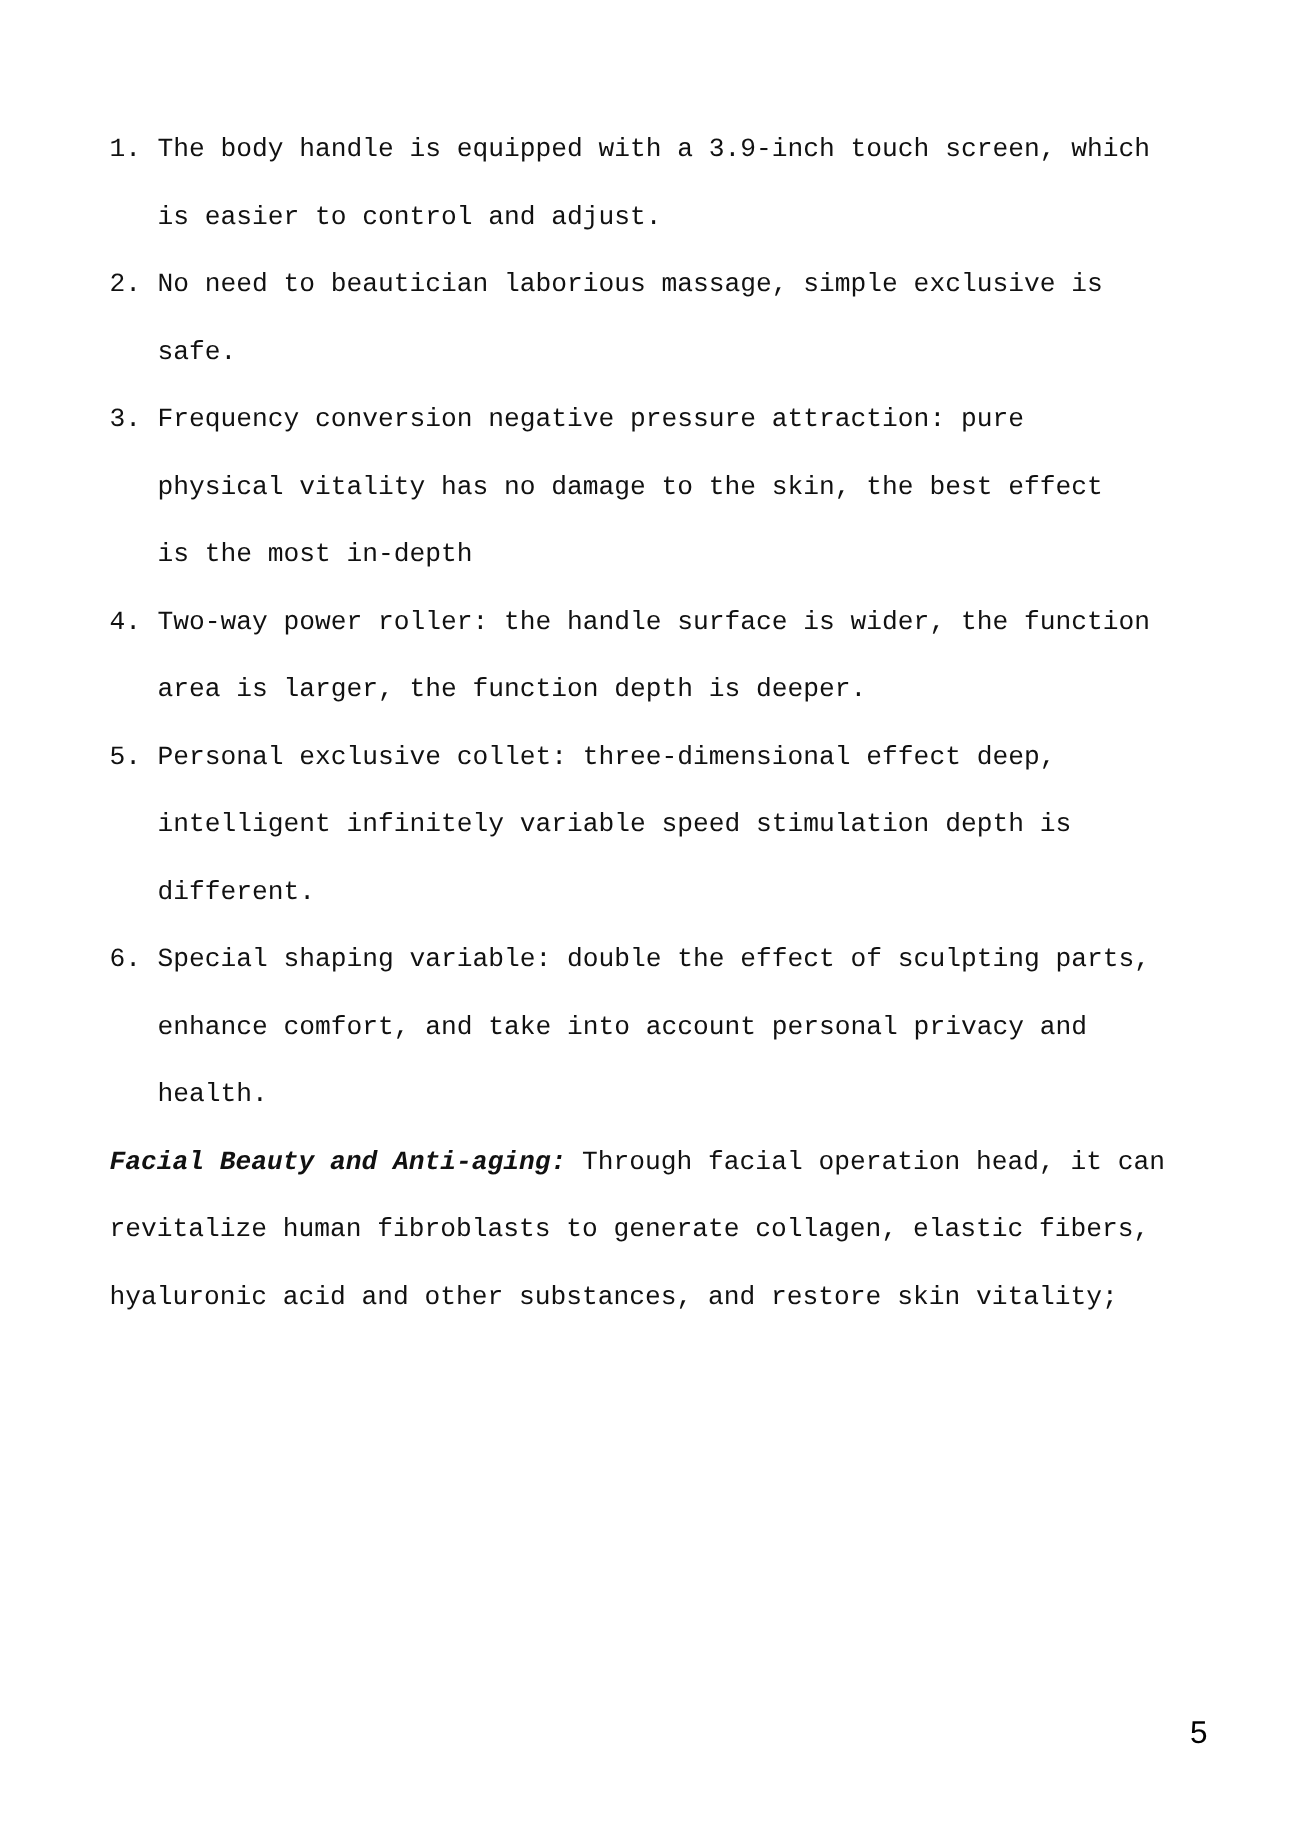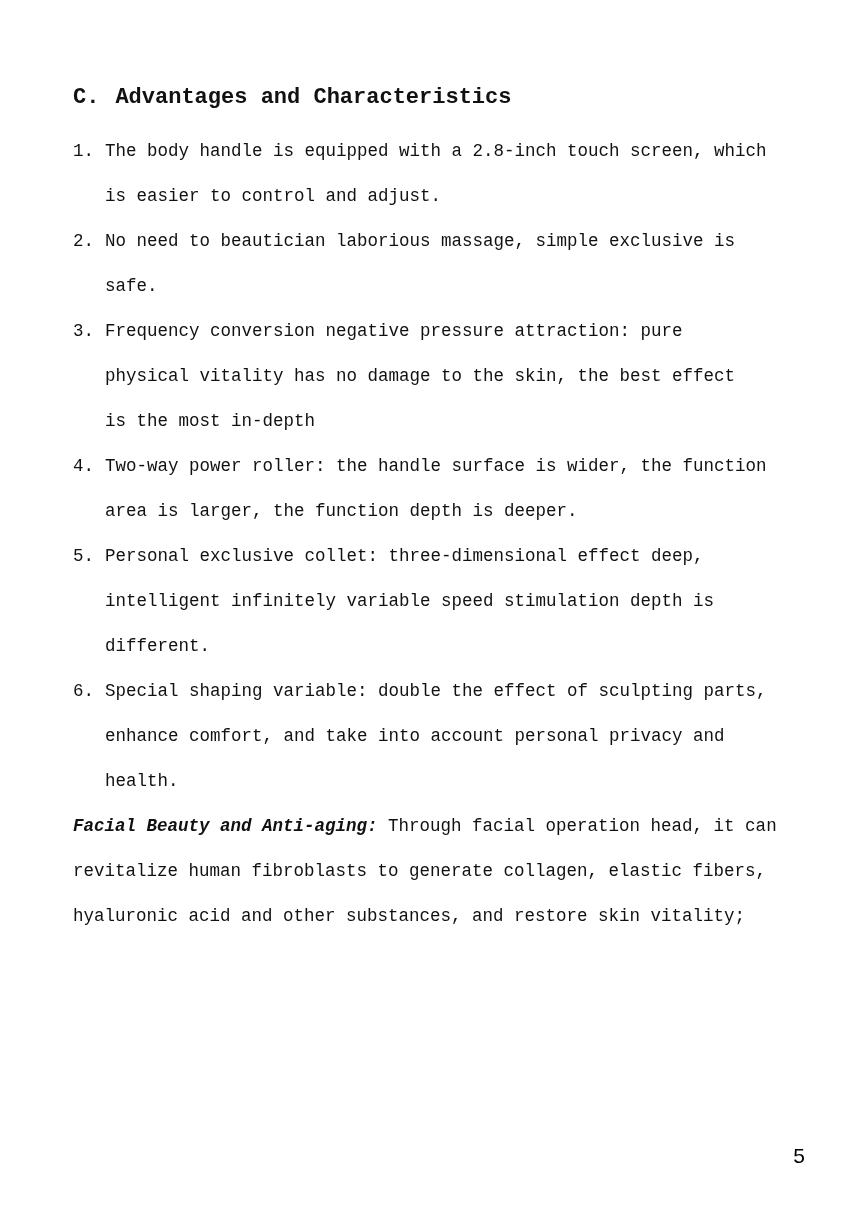--- a/index.html
+++ b/index.html
@@ -70,26 +70,25 @@
     line-height: 26px;
     color: #000000;
   }
 </style>
 </head>
 <body>
 
 <div class="page">
 
   <section>
-    <h2 class="heading"><span class="h-label">C.</span><span>Advantages and Characteristics</span></h2>
 
     <ol class="list">
       <li class="list-item">
         <span class="num">1.</span>
-        <span class="txt">The body handle is equipped with a 2.8-inch touch screen, which
+        <span class="txt">The body handle is equipped with a 3.9-inch touch screen, which
 is easier to control and adjust.</span>
       </li>
       <li class="list-item">
         <span class="num">2.</span>
         <span class="txt">No need to beautician laborious massage, simple exclusive is
 safe.</span>
       </li>
       <li class="list-item">
         <span class="num">3.</span>
         <span class="txt">Frequency conversion negative pressure attraction: pure

